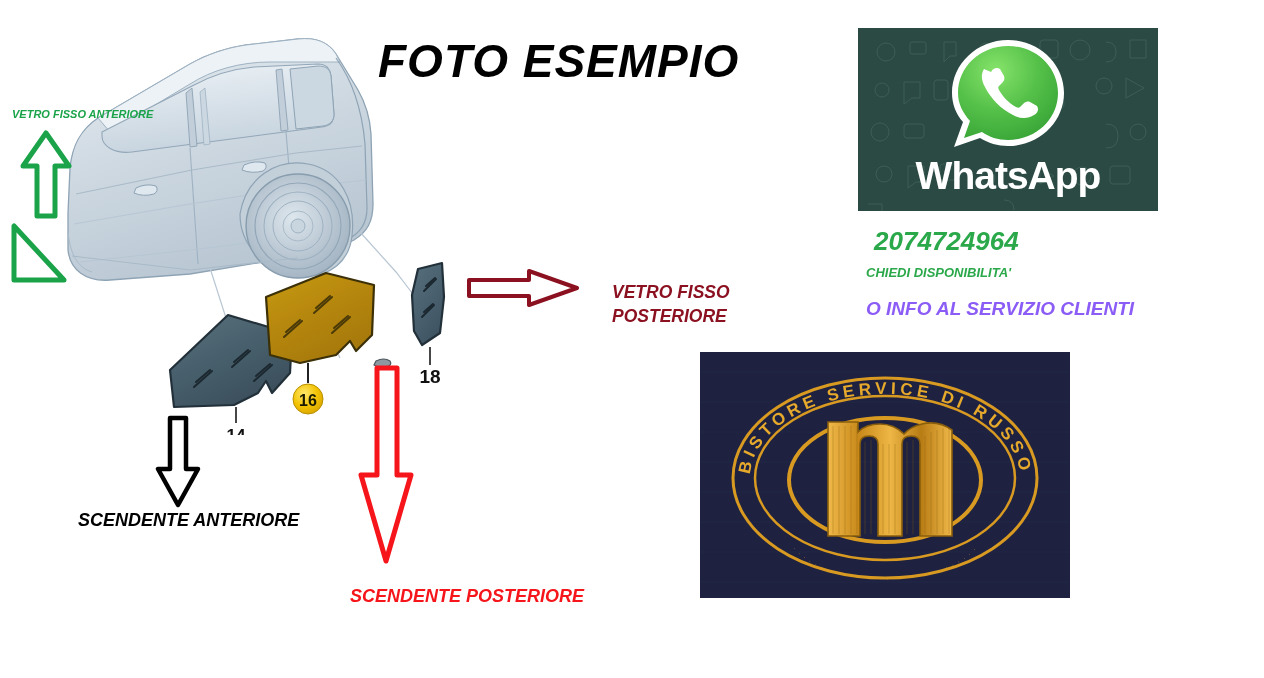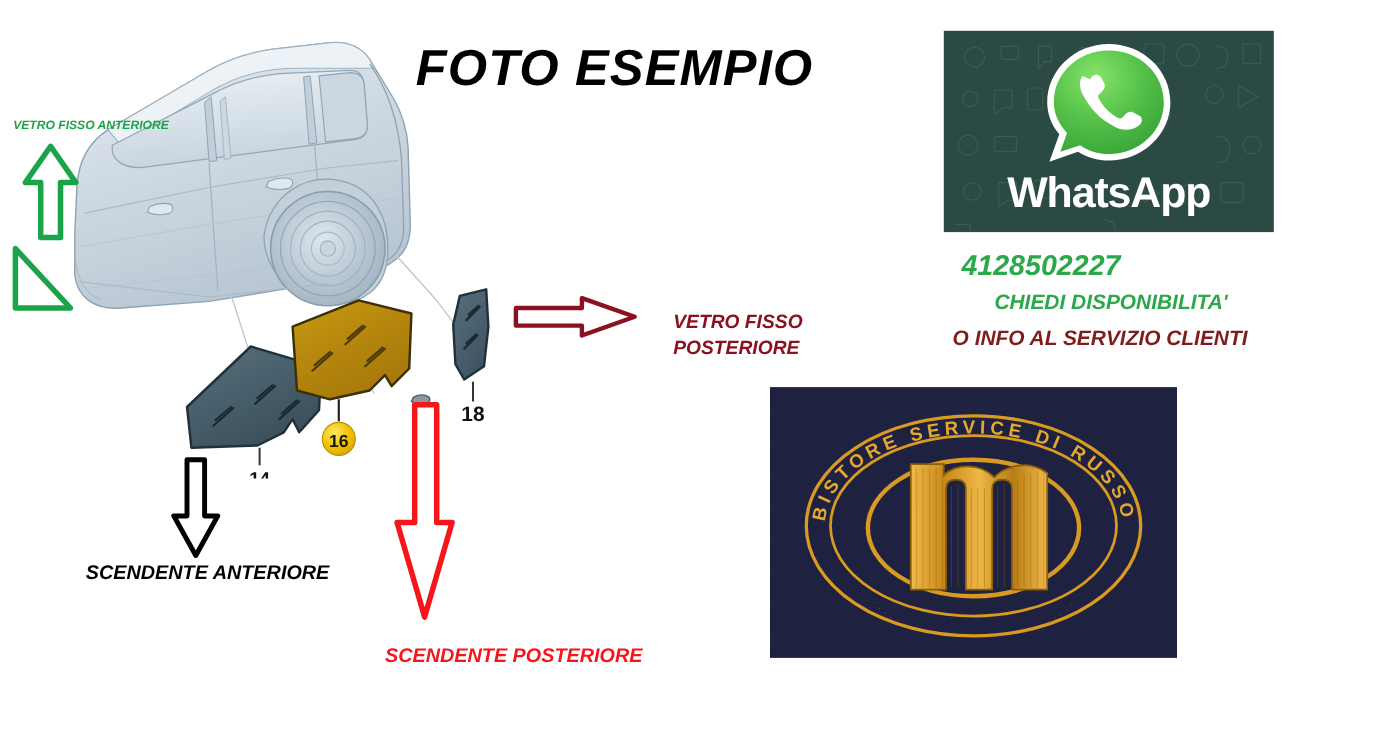--- a/index.html
+++ b/index.html
@@ -70,29 +70,29 @@
     letter-spacing:-1px;
     font-family:"Liberation Sans", sans-serif;
   }
   #wa-phone{
     left:874px;top:226px;
     font-size:26px;font-weight:bold;font-style:italic;
     color:#2aa84a;white-space:nowrap;
     font-family:"Liberation Sans", sans-serif;
   }
   #wa-line1{
-    left:904px;top:265px;
-    font-size:19px;font-weight:bold;font-style:italic;
+    left:866px;top:265px;
+    font-size:13px;font-weight:bold;font-style:italic;
     color:#2aa84a;white-space:nowrap;
     font-family:"Liberation Sans", sans-serif;
   }
   #wa-line2{
     left:866px;top:298px;
     font-size:19px;font-weight:bold;font-style:italic;
-    color:#7f1d1d;white-space:nowrap;
+    color:#8b5cf6;white-space:nowrap;
     font-family:"Liberation Sans", sans-serif;
   }
 
   
   #shop-logo{
     left:700px;top:352px;width:370px;height:246px;
     background:#1f2340;
     overflow:hidden;
   }
   #shop-logo svg{display:block;}
@@ -344,21 +344,21 @@
                C20,33 42,12 70,12 Z" fill="url(#waG)"></path>
 
       <path d="M53,38 c2,-4 6,-5 9,-3 l4,7 c1,3 0,5 -2,7 l-3,3 c-1,1 -1,2 0,4
                c4,7 10,13 17,17 2,1 3,1 4,0 l3,-3 c2,-2 4,-3 7,-2 l7,4
                c2,3 1,7 -3,9 -6,4 -14,4 -21,0 -12,-6 -22,-16 -28,-28 -4,-7 -4,-13 -1,-18 Z" fill="#ffffff"></path>
     </svg>
 
     <div id="wa-word">WhatsApp</div>
   </div>
 
-  <div class="abs" id="wa-phone">4128502227</div>
+  <div class="abs" id="wa-phone">2074724964</div>
   <div class="abs" id="wa-line1">CHIEDI DISPONIBILITA'</div>
   <div class="abs" id="wa-line2">O INFO AL SERVIZIO CLIENTI</div>
 
   <div class="abs" id="shop-logo">
     <svg width="370" height="246" viewBox="0 0 370 246" xmlns="http://www.w3.org/2000/svg">
       <defs>
         <linearGradient id="goldStripes" x1="0" y1="0" x2="1" y2="0" spreadMethod="repeat">
           <stop offset="0%" stop-color="#f0b94a"></stop>
           <stop offset="25%" stop-color="#c8891a"></stop>
           <stop offset="50%" stop-color="#edb645"></stop>

